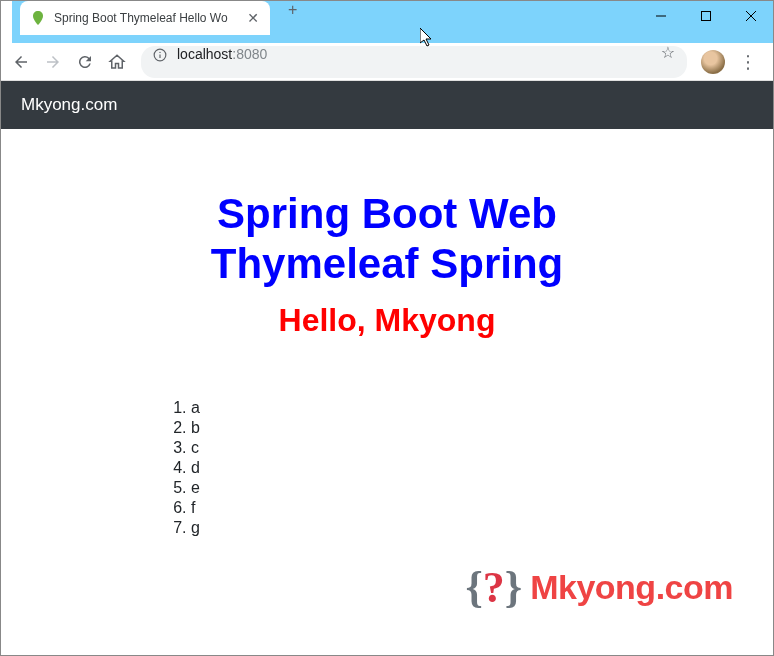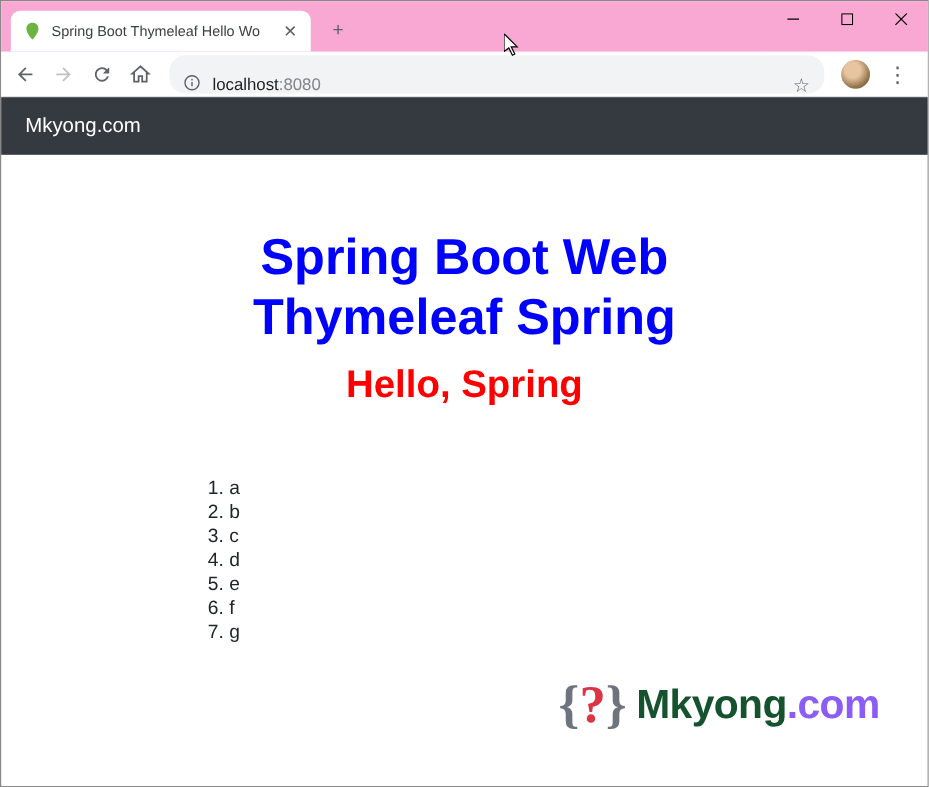--- a/index.html
+++ b/index.html
@@ -18,24 +18,24 @@
     .window {
       width: 100%;
       height: 100%;
       border: 1px solid #888;
       display: flex;
       flex-direction: column;
       background: #fff;
     }
     .titlebar {
       height: 42px;
-      background: #f9a8d4;
-      display: flex;
-      align-items: flex-end;
+      background: #7dd3fc;
+      display: flex;
       position: relative;
+      margin-left: 11px;
     }
     .tab {
       background: #fff;
       height: 34px;
       margin-left: 8px;
       border-radius: 8px 8px 0 0;
       padding: 0 10px 0 10px;
       display: flex;
       align-items: center;
       gap: 8px;
@@ -106,21 +106,21 @@
     }
     .nav-btn.disabled {
       color: #bdc1c6;
     }
     .url-bar {
       flex: 1;
       height: 28px;
       background: #f1f3f4;
       border-radius: 14px;
       display: flex;
-      align-items: flex-start;
+      align-items: flex-end;
       padding: 16px 12px;
       gap: 10px;
       margin: 0 6px;
       font-size: 14px;
       color: #202124;
     }
     .info-icon {
       color: #5f6368;
       display: flex;
       align-items: center;
@@ -287,40 +287,40 @@
 
   <div class="site-header">
     <span>Mkyong.com</span>
   </div>
 
   <div class="content">
     <h1 class="main-heading">
       <span>Spring Boot Web</span><br>
       <span>Thymeleaf Spring</span>
     </h1>
-    <h2 class="sub-heading">Hello, Spring</h2>
+    <h2 class="sub-heading">Hello, Mkyong</h2>
 
     <div class="list-container">
       <ol id="items-list">
           <li>a</li>
           <li>b</li>
           <li>c</li>
           <li>d</li>
           <li>e</li>
           <li>f</li>
           <li>g</li>
         </ol>
     </div>
 
     <div class="footer-logo">
       <span class="logo-brace">
         <span style="color:#6c757d">{</span><span style="color:#dc3545">?</span><span style="color:#6c757d">}</span>
       </span>
       <span class="logo-text">
-        <span style="color:#14532d">Mkyong</span><span style="color:#8b5cf6">.com</span>
+        <span style="color:#ef4444">Mkyong</span><span style="color:#ef4444">.com</span>
       </span>
     </div>
   </div>
 
   <div class="cursor">
     <svg width="16" height="20" viewBox="0 0 16 20">
         <path d="M0 0 L0 15 L4 12 L7 18 L9 17 L6 11 L11 11 Z" fill="#fff" stroke="#000" stroke-width="1"></path>
       </svg>
   </div>
 </div>

